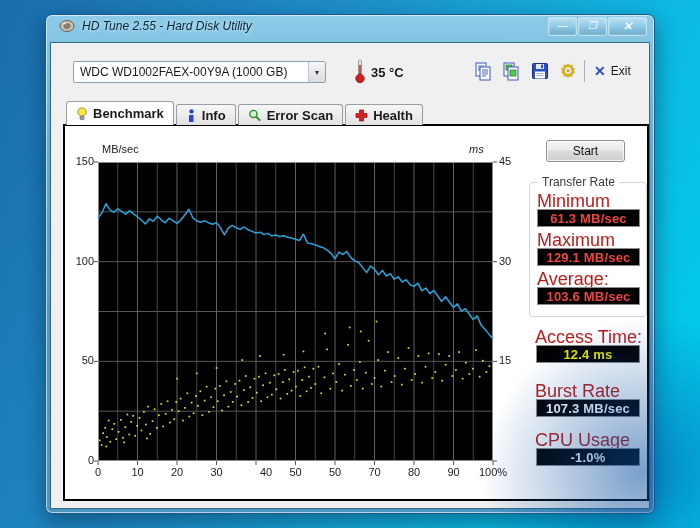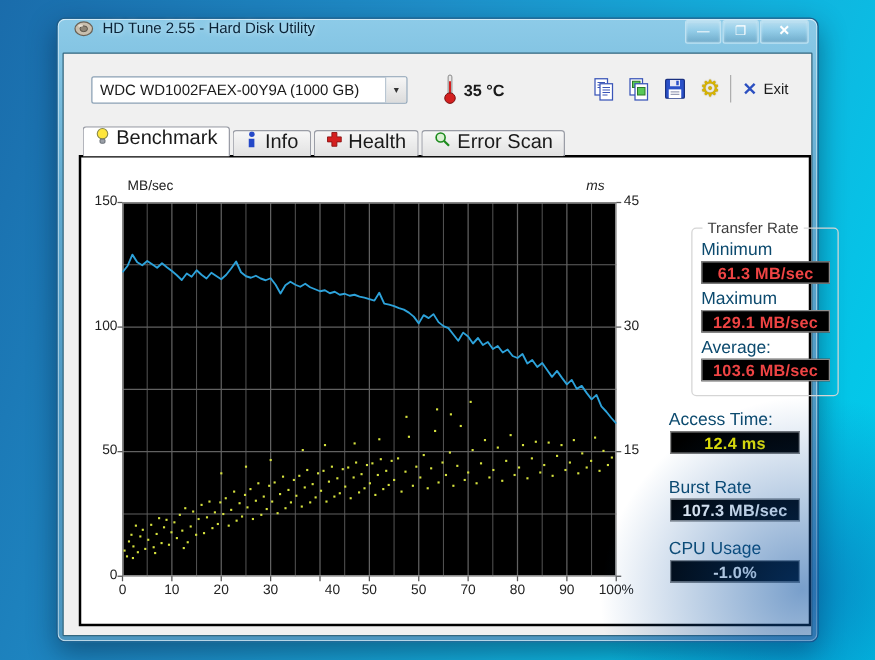--- a/index.html
+++ b/index.html
@@ -10,21 +10,21 @@
     background: linear-gradient(112deg,#1a6cab 0%,#1f8fc9 38%,#12b2de 68%,#04c6e8 88%,#00ceee 100%); }
   .desktop::after { content:""; position:absolute; right:-60px; bottom:-80px; width:320px; height:300px;
     background: radial-gradient(ellipse at 60% 60%, rgba(10,80,160,.55), rgba(10,80,160,0) 60%);
     transform: rotate(-25deg); pointer-events:none; }
 
   
   .window { position:absolute; left:45px; top:14px; width:610px; height:500px;
     border:1px solid #1d5a85; border-radius:7px;
     background: linear-gradient(180deg,#8dcbe8 0%,#63acd1 26%,#4f9ac4 60%,#4c96c0 100%);
     box-shadow: inset 0 0 0 1px rgba(255,255,255,.6), 0 8px 22px rgba(0,25,50,.45); }
-  .titlebar { height:21px; display:flex; align-items:flex-start; padding:0 7px 0 13px; }
+  .titlebar { height:21px; display:flex; align-items:center; padding:0 7px 0 13px;font-style:italic; }
   .title-text { margin-left:7px; font-size:12px; color:#0a2236; text-shadow:0 0 5px rgba(235,250,255,.9); }
   .win-buttons { margin-left:auto; display:flex; gap:1px; padding-top:1px; }
   .win-btn { width:29px; height:19px; display:flex; align-items:center; justify-content:center;
     border:1px solid #bfe2f2; border-radius:2px; color:#fff; font-size:10px; line-height:1; cursor:default;
     background: linear-gradient(180deg, rgba(255,255,255,.38), rgba(255,255,255,.08) 45%, rgba(0,45,80,.18));
     box-shadow: inset 0 0 2px rgba(255,255,255,.5); }
   .win-btn.close { width:39px; font-size:11px; font-weight:bold; }
 
   .client { position:absolute; left:4px; right:4px; top:27px; bottom:4px;
     background:#f0f0f0; border:1px solid #33677f; border-radius:1px; }
@@ -39,47 +39,47 @@
   .temp-text { position:absolute; left:320px; top:22px; font-size:13px; font-weight:bold; }
   .tool-ico { position:absolute; top:16px; width:24px; height:24px; display:flex; align-items:center;
     justify-content:center; border-radius:2px; }
   .tool-sep { position:absolute; left:533px; top:17px; width:1px; height:22px; background:#aeaeae; }
   .exit-btn { position:absolute; left:543px; top:16px; height:24px; display:flex; align-items:center; gap:5px; }
   .exit-x { color:#2b4fc0; font-weight:bold; font-size:14px; }
   .gear-glyph { font-size:18px; color:#d8b400; line-height:1; text-shadow:0 0 1px #8a7000; }
 
   
   .tabs { position:absolute; left:15px; top:58px; display:flex; align-items:flex-end; z-index:3; }
-  .tab { height:21px; display:flex; align-items:flex-start; gap:5px; padding:0 9px;
+  .tab { height:21px; display:flex; align-items:center; gap:5px; padding:0 9px;
     border:1px solid #9a9da6; border-bottom:none; border-radius:3px 3px 0 0; margin-right:2px;
-    background:linear-gradient(180deg,#f7f7f7,#e1e1e1); font-size:16px; }
+    background:linear-gradient(180deg,#f7f7f7,#e1e1e1); font-size:13px;font-weight:bold; }
   .tab.active { height:24px; background:#fff; position:relative; z-index:4; }
 
   .panel { position:absolute; left:12px; top:81px; width:586px; height:377px;
     background:#fff; border:2px solid #000000; }
 
   
   .plot { position:absolute; left:33px; top:36px; width:395px; height:299px; background:#000; }
   .plot svg { width:100%; height:100%; overflow:visible; display:block; }
   .axis-unit { position:absolute; font-size:11px; color:#222; }
   .yl { position:absolute; width:28px; left:1px; text-align:right; font-size:11px; color:#222; }
   .yr { position:absolute; left:434px; font-size:11px; color:#222; }
   .xl { position:absolute; top:340px; font-size:11px; color:#222; transform:translateX(-50%); white-space:nowrap; }
 
   
   .start-btn { position:absolute; left:481px; top:14px; width:79px; height:22px;
     border:1px solid #8e8f8f; border-radius:3px; font-size:12px; color:#111;
     background:linear-gradient(180deg,#f4f4f4 0%,#ebebeb 45%,#dddddd 50%,#cfcfcf 100%);
     display:flex; align-items:center; justify-content:center;
     box-shadow: inset 0 0 0 1px rgba(255,255,255,.8); }
-  .groupbox { position:absolute; left:488px; top:56px; width:118px; height:135px;
+  .groupbox { position:absolute; left:464px; top:56px; width:118px; height:135px;
     border:1px solid #d5d5d5; border-radius:4px; }
   .groupbox-title { position:absolute; left:8px; top:-8px; background:#fff; padding:0 4px;
     font-size:12px; color:#3c3c3c; }
-  .stat-label { position:absolute; font-size:14px; color:#0c4a6e; }
+  .stat-label { position:absolute; font-size:18px; color:#b91c1c; }
   .val-box { position:absolute; height:18px; background:#000; border:1px solid #8c8c8c;
     display:flex; align-items:center; justify-content:center;
     font-size:13px; font-weight:bold; letter-spacing:.2px; }
   .val-cyan { color:#ef4444; }
   .val-yellow { color:#e8e400; }
   .val-white { color:#ffffff; }
 </style>
 </head>
 <body>
 
@@ -157,31 +157,31 @@
           <span>Benchmark</span>
         </div>
         <div class="tab">
           <svg width="11" height="13" viewBox="0 0 11 13">
             <circle cx="5.5" cy="2.4" r="2.2" fill="#2448c8"></circle>
             <path d="M3 6h4.5v7H3z" fill="#2448c8"></path>
           </svg>
           <span>Info</span>
         </div>
         <div class="tab">
-          <svg width="13" height="13" viewBox="0 0 13 13">
-            <path d="M4.5 1h4v3.5H12v4H8.5V12h-4V8.5H1v-4h3.5z" fill="#d42020" stroke="#8a1010" stroke-width="0.7"></path>
-          </svg>
-          <span>Health</span>
-        </div>
-        <div class="tab">
           <svg width="14" height="13" viewBox="0 0 14 13">
             <circle cx="5.5" cy="5" r="3.6" fill="#d9f0d2" stroke="#1c8a1c" stroke-width="1.3"></circle>
             <line x1="8.3" y1="7.8" x2="12.2" y2="11.6" stroke="#1c8a1c" stroke-width="1.8"></line>
           </svg>
           <span>Error Scan</span>
+        </div>
+        <div class="tab">
+          <svg width="13" height="13" viewBox="0 0 13 13">
+            <path d="M4.5 1h4v3.5H12v4H8.5V12h-4V8.5H1v-4h3.5z" fill="#d42020" stroke="#8a1010" stroke-width="0.7"></path>
+          </svg>
+          <span>Health</span>
         </div>
       </div>
 
       <div class="panel">
 
         <span class="axis-unit" style="left:37px; top:17px;">MB/sec</span>
         <span class="axis-unit" style="left:404px; top:17px;font-style:italic;">ms</span>
 
         <div class="plot">
           <svg viewBox="0 0 395 299" preserveAspectRatio="none">
@@ -421,20 +421,21 @@
             <span class="xl" style="left: 151.5px;">30</span>
             <span class="xl" style="left: 201px;">40</span>
             <span class="xl" style="left: 230.5px;">50</span>
             <span class="xl" style="left: 270px;">50</span>
             <span class="xl" style="left: 309.5px;">70</span>
             <span class="xl" style="left: 349px;">80</span>
             <span class="xl" style="left: 388.5px;">90</span>
             <span class="xl" style="left: 428px;">100%</span>
           </div>
 
+        <div class="start-btn">Start</div>
 
         <div class="groupbox">
           <span class="groupbox-title">Transfer Rate</span>
           <span class="stat-label" style="left:7px; top:8px;">Minimum</span>
           <div class="val-box val-cyan" style="left:7px; top:26px; width:103px;">61.3 MB/sec</div>
           <span class="stat-label" style="left:7px; top:47px;">Maximum</span>
           <div class="val-box val-cyan" style="left:7px; top:65px; width:103px;">129.1 MB/sec</div>
           <span class="stat-label" style="left:7px; top:86px;">Average:</span>
           <div class="val-box val-cyan" style="left:7px; top:104px; width:103px;">103.6 MB/sec</div>
         </div>

